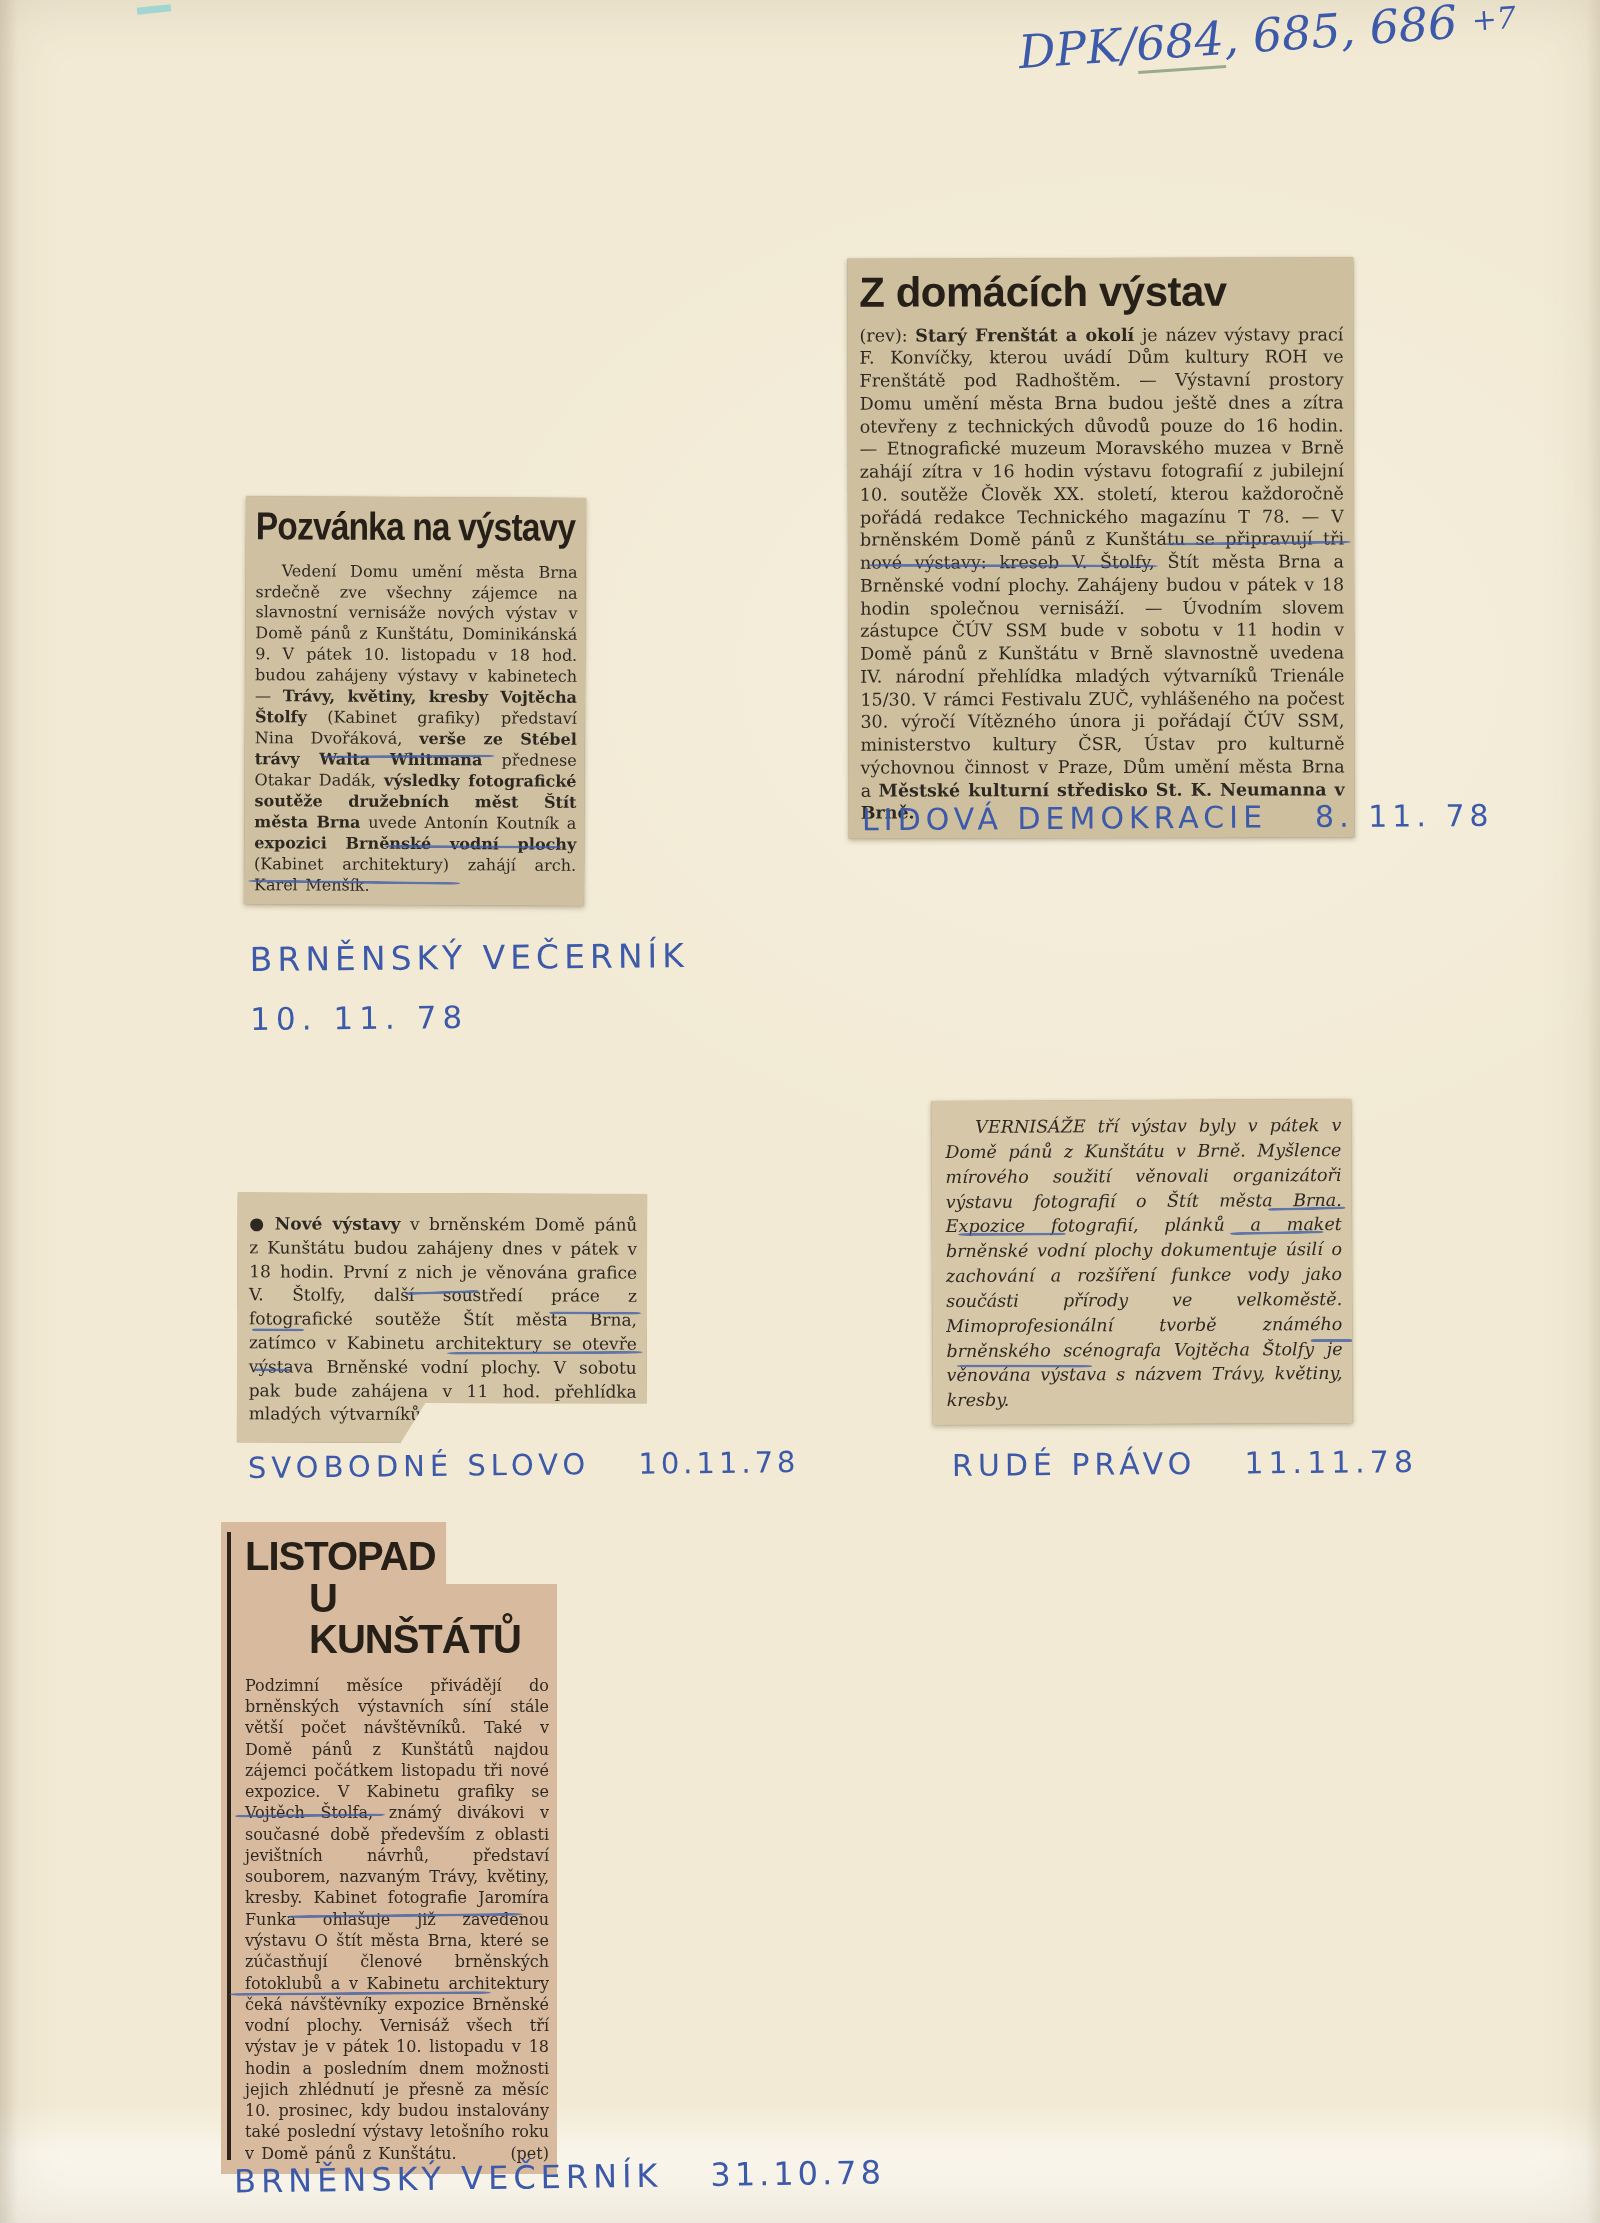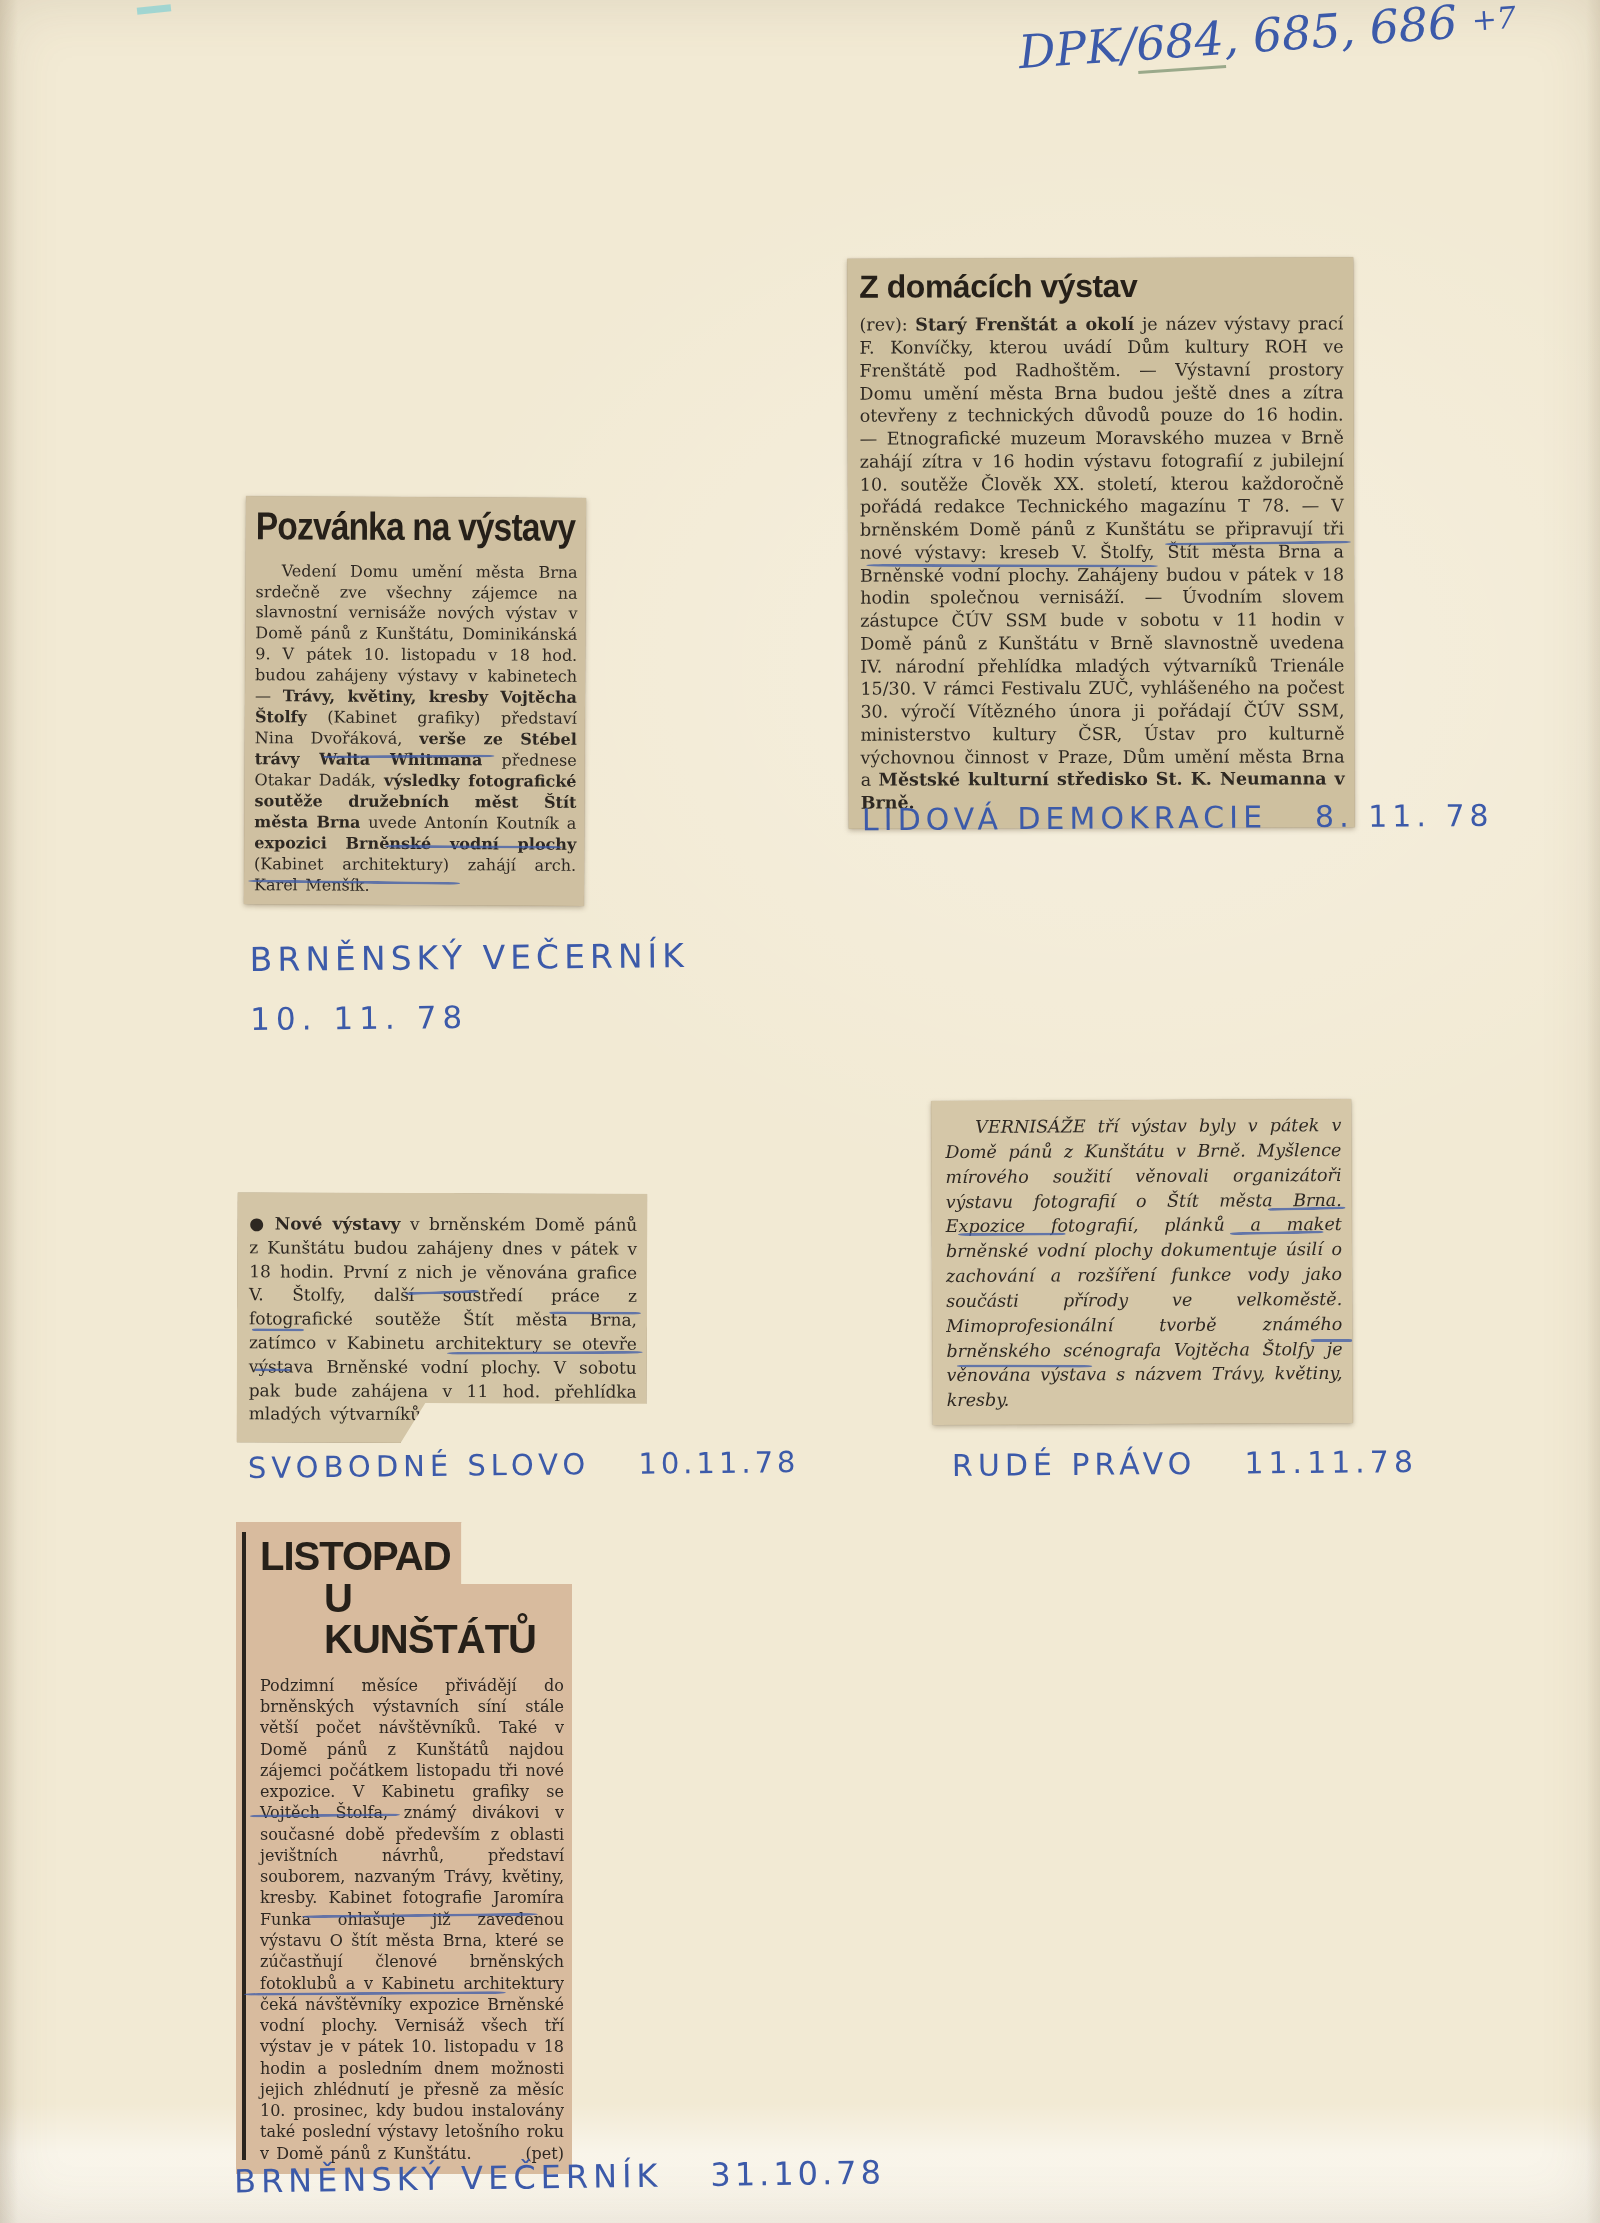--- a/index.html
+++ b/index.html
@@ -27,29 +27,29 @@
   .pen{ position:absolute; border-bottom:3px solid var(--ink); opacity:.75; border-radius:50%/8px; }
   .hw{ position:absolute; color:var(--ink); font-family:"DejaVu Sans", sans-serif; }
   .hw .src{ letter-spacing:5px; }
   .hw-row{ display:flex; gap:48px; white-space:nowrap; }
   
   #clipA{ left:245px; top:497px; width:340px; background:var(--tan); padding:10px 8px 8px 10px; transform:rotate(.3deg);}
   #clipA h1{ font-size:39px; transform:scaleX(.86); transform-origin:left; white-space:nowrap; letter-spacing:-1px; margin-bottom:14px;}
   #clipA .body{ font-size:16px; line-height:1.31; word-spacing:2.5px;}
   #clipA .body .lead{ display:inline-block; width:26px;}
   #clipB{ left:848px; top:258px; width:506px; background:#cec09f; padding:12px 10px 14px 12px; transform:rotate(-.15deg);}
-  #clipB h1{ font-size:32px; margin-bottom:10px; letter-spacing:-.5px;}
+  #clipB h1{ font-size:42px; margin-bottom:10px; letter-spacing:-.5px;}
   #clipB .body{ font-size:17.5px; line-height:1.3; word-spacing:1.5px;}
   #clipC{ left:237px; top:1193px; width:410px; background:var(--tan2); padding:20px 10px 16px 12px; transform:rotate(.2deg);
           clip-path:polygon(0 0,100% 0,100% 84%,46% 84%,40% 100%,0 100%);}
   #clipC .body{ font-size:17px; line-height:1.4; word-spacing:3px;}
   #clipD{ left:932px; top:1100px; width:420px; background:#d5c7a8; padding:14px 10px 12px 14px; transform:rotate(-.3deg);}
   #clipD .body{ font-style:italic; font-size:17.5px; line-height:1.42; word-spacing:2px;}
   #clipD .body .lead{ display:inline-block; width:30px;}
-  #clipE{ left:236px; top:1522px; width:336px; background:var(--pink); padding:14px 8px 10px 14px;
+  #clipE{ left:221px; top:1522px; width:336px; background:var(--pink); padding:14px 8px 10px 14px;
           clip-path:polygon(0 0,67% 0,67% 9.5%,100% 9.5%,100% 100%,0 100%);}
   #clipE .rule{ position:absolute; left:6px; top:10px; bottom:14px; width:4px; background:#2a241d;}
   #clipE h1{ font-size:40px; letter-spacing:-1px;}
   #clipE .hl2{ margin-left:64px; margin-bottom:14px;}
   #clipE .body{ font-size:16px; line-height:1.33; word-spacing:2px;}
   #clipE .sig{ float:right; font-weight:normal;}
   
   #hwTop{ left:1018px; top:8px; font-family:"DejaVu Serif", serif; font-style:italic; font-size:46px;
           transform:rotate(-4deg); white-space:nowrap;}
   #hwTop .u{ border-bottom:3px solid #9aa98a; }

